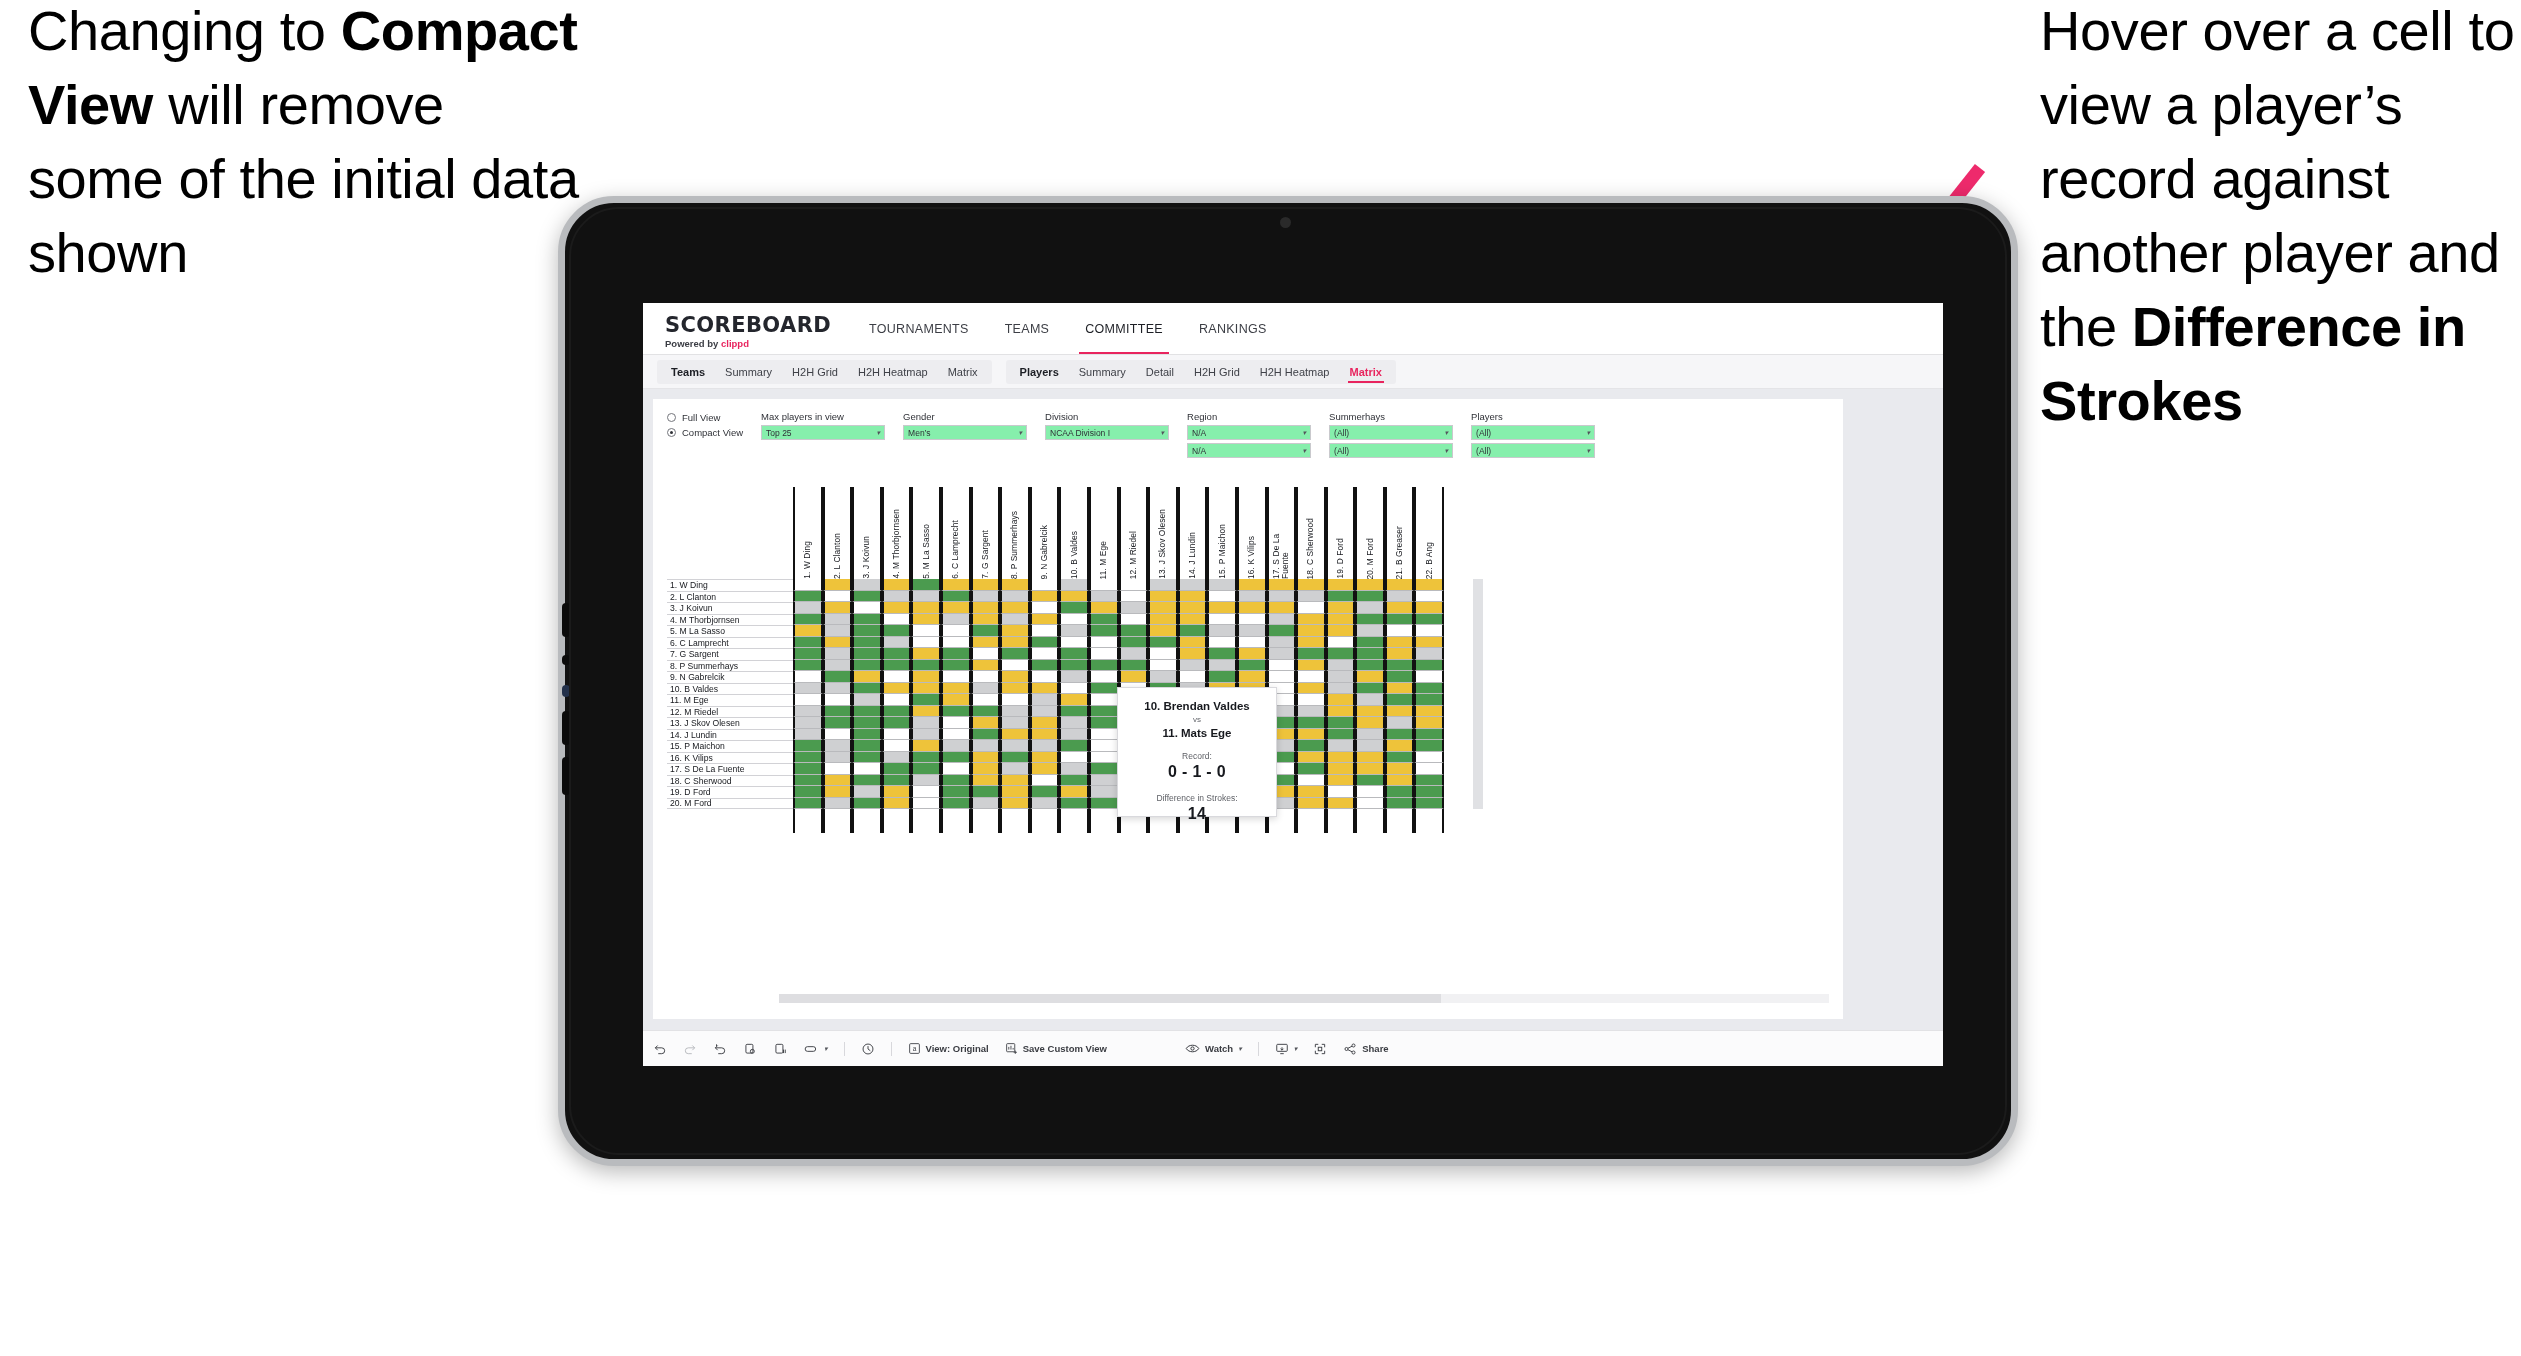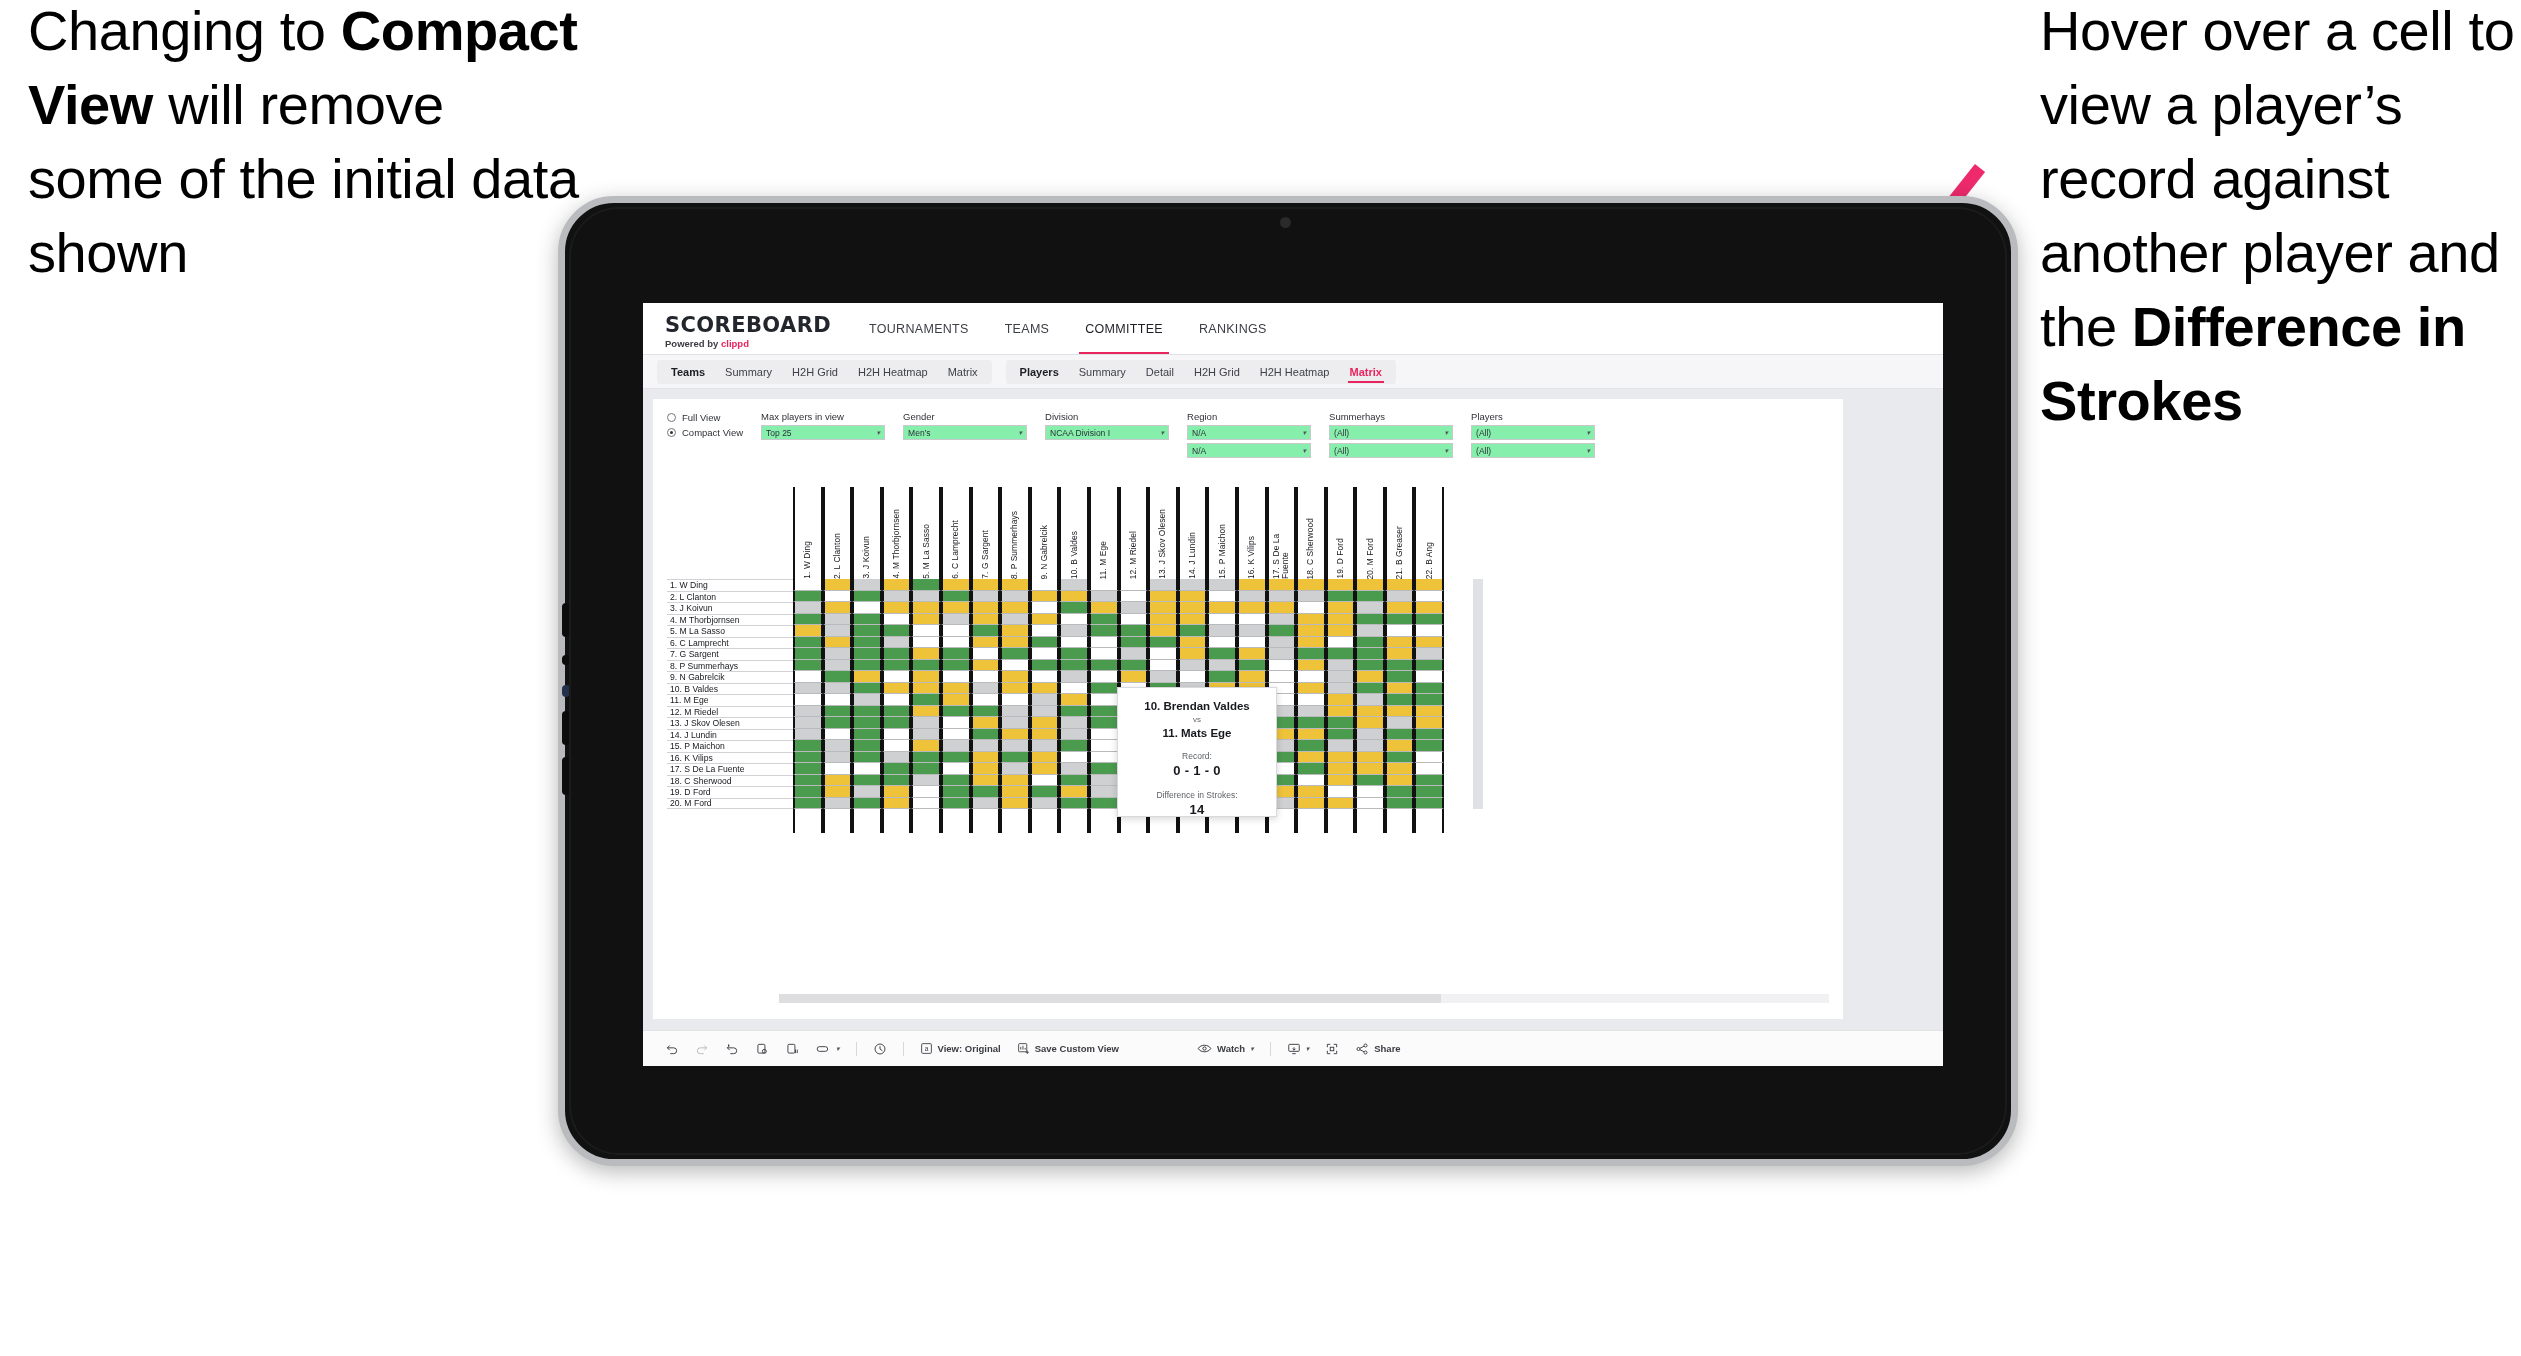--- a/index.html
+++ b/index.html
@@ -183,27 +183,27 @@
   #tooltip {
     position:absolute; left: 450px; top: 200px; width: 160px; height: 130px;
     background:#fff; border:1px solid #d9d9dd;
     box-shadow: 0 2px 7px rgba(0,0,0,.16);
     display:flex; flex-direction:column; align-items:center;
     padding-top: 12px; z-index: 5;
   }
   .tt-name { font-size: 11.5px; font-weight:700; color:#17191e; }
   .tt-vs { font-size: 8px; color:#64666c; margin: 3px 0; }
   .tt-lab { font-size: 8.5px; color:#5d5f65; margin-top: 12px; }
-  .tt-val { font-size: 13px; font-weight:700; color:#17191e; margin-top:2px; letter-spacing:.3px; }
+  .tt-val { font-size: 16px; font-weight:700; color:#17191e; margin-top:2px; letter-spacing:.3px; }
 
   
   #toolbar {
     position:absolute; left:0; right:0; bottom:0; height:36px;
     background:#fbfbfc; border-top:1px solid #e2e2e5;
-    display:flex; align-items:center; padding: 0 22px; gap: 0;
+    display:flex; align-items:center; padding: 0 10px; gap: 0;
   }
   .tb { display:flex; align-items:center; gap:5px; font-size:9.5px; color:#3a3c42; margin-right:16px; cursor:pointer; }
   .tb svg { display:block; }
   .tbsep { width:1px; height:14px; background:#d8d8dc; margin-right:16px; }
   .tbcaret { font-size:7px; color:#54565c; }
 </style>
 </head>
 <body>
 
 <div id="stage">

